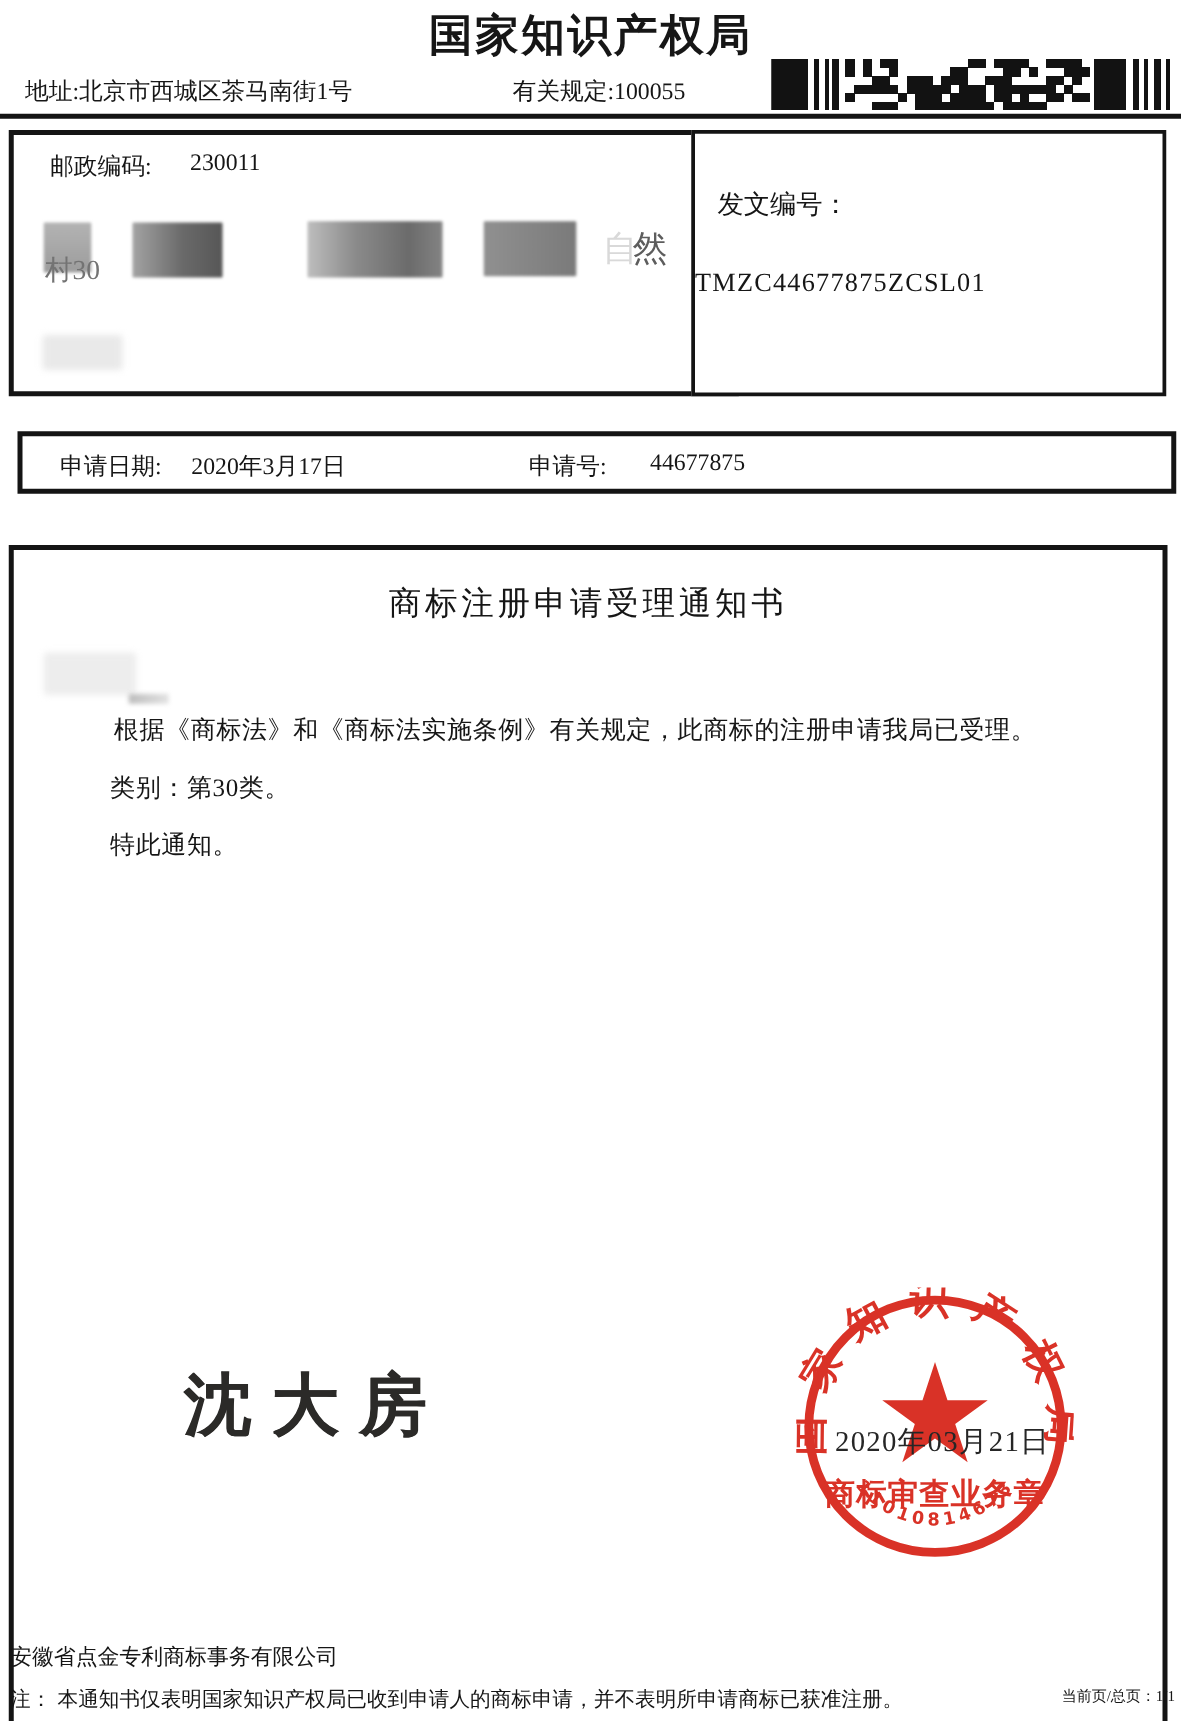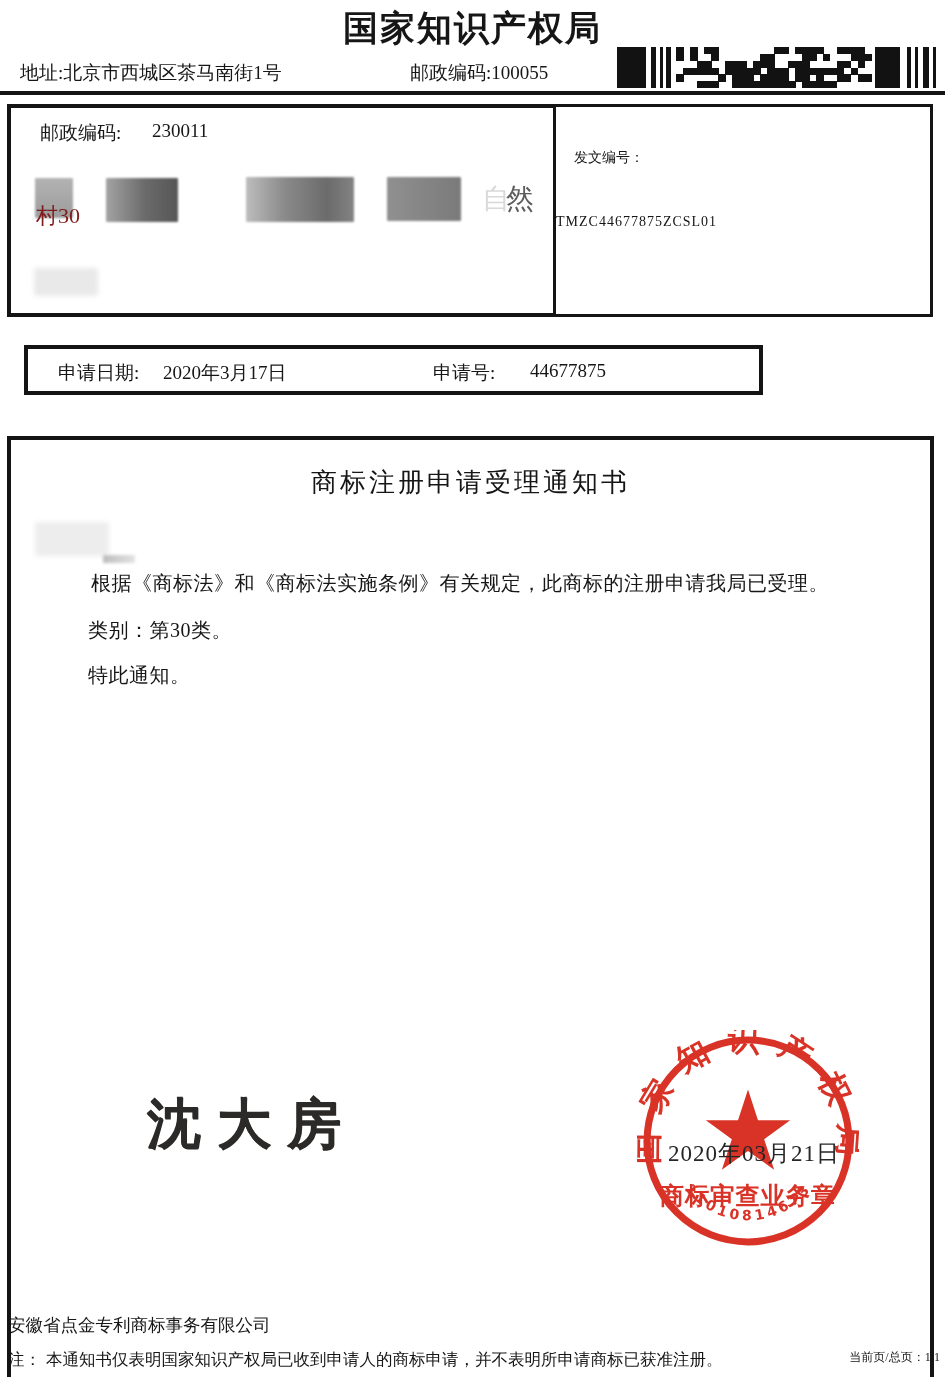--- a/index.html
+++ b/index.html
@@ -16,37 +16,37 @@
     font-size:35px; font-weight:600; letter-spacing:2px; }
   .hdr-address { top:60px; left:20px; font-size:19px; }
   .hdr-postal  { top:60px; left:410px; font-size:19px; }
   .barcode { top:47px; left:617px; width:323px; height:41px; }
   .hdr-rule { top:91px; left:0; width:945px; height:4px; background:#141414; }
 
   
   .box { border:4px solid #141414; background:#fff; }
   .recipient-box { top:104px; left:7px; width:584px; height:213px; }
   .docnum-box { top:104px; left:553px; width:380px; height:213px; border-width:3px; }
-  .appbar { top:345px; left:24px; width:739px; height:50px; }
+  .appbar { top:345px; left:14px; width:927px; height:50px; }
   .main-box { top:436px; left:7px; width:927px; height:994px; }
 
   .lbl19 { font-size:19px; }
-  .lbl21 { font-size:14px; }
+  .lbl21 { font-size:21px; }
 
   
   .recip-postal-label { top:12px; left:29px; }
   .recip-postal-value { top:12px; left:141px; }
   .redact { position:absolute; filter:blur(1.2px); border-radius:1px; }
   .redact-a { top:70px; left:24px;  width:38px;  height:40px; background:linear-gradient(180deg,#b3b3b3,#9c9c9c); }
   .redact-b { top:70px; left:95px;  width:72px;  height:44px; background:linear-gradient(90deg,#a3a3a3 0%,#6a6a6a 55%,#565656 100%); }
   .redact-c { top:69px; left:235px; width:108px; height:45px; background:linear-gradient(90deg,#bdbdbd 0%,#8b8b8b 35%,#6b6b6b 75%,#838383 100%); }
   .redact-d { top:69px; left:376px; width:74px;  height:44px; background:linear-gradient(90deg,#909090,#7a7a7a); }
   .ghost-zi  { top:72px; left:471px; font-size:28px; color:#d9d9d9; }
   .ghost-ran { top:72px; left:495px; font-size:28px; color:#5d5d5d; }
-  .ghost-village { top:93px; left:25px; font-size:22px; color:#7f1d1d; }
+  .ghost-village { top:93px; left:25px; font-size:22px; color:#737373; }
   .ghost-blob { top:160px; left:23px; width:64px; height:28px; background:#e9e9e9; filter:blur(2.5px); border-radius:3px; }
 
   
   .docnum-label { top:42px; left:18px; }
   .docnum-value { top:107px; left:0; width:100%; text-align:left; letter-spacing:1px; }
 
   
   .app-date-label { top:11px; left:30px; }
   .app-date-value { top:11px; left:135px; }
   .app-no-label   { top:11px; left:405px; }
@@ -79,21 +79,21 @@
   .note-text  { top:1349px; left:46px; font-size:16.5px; }
   .page-indicator { top:1349px; right:5px; font-size:12px; }
 </style>
 </head>
 <body>
 
 <div class="page">
 
   <div class="abs agency-title">国家知识产权局</div>
   <div class="abs hdr-address lbl19">地址:北京市西城区茶马南街1号</div>
-  <div class="abs hdr-postal lbl19">邮政编码:100055</div>
+  <div class="abs hdr-postal lbl19">有关规定:100055</div>
   <svg class="abs barcode" id="barcode-svg" viewBox="0 0 310 40" preserveAspectRatio="none" shape-rendering="crispEdges">
       <rect x="0" y="0" width="28" height="40" fill="#121212"></rect>
       <rect x="33" y="0" width="4" height="40" fill="#121212"></rect>
       <rect x="41" y="0" width="3" height="40" fill="#121212"></rect>
       <rect x="47" y="0" width="5" height="40" fill="#121212"></rect>
       <rect x="57" y="0" width="7.2" height="7.2" fill="#121212"></rect>
       <rect x="70.4" y="0" width="7.2" height="7.2" fill="#121212"></rect>
       <rect x="83.8" y="0" width="7.2" height="7.2" fill="#121212"></rect>
       <rect x="90.5" y="0" width="7.2" height="7.2" fill="#121212"></rect>
       <rect x="150.8" y="0" width="7.2" height="7.2" fill="#121212"></rect>

